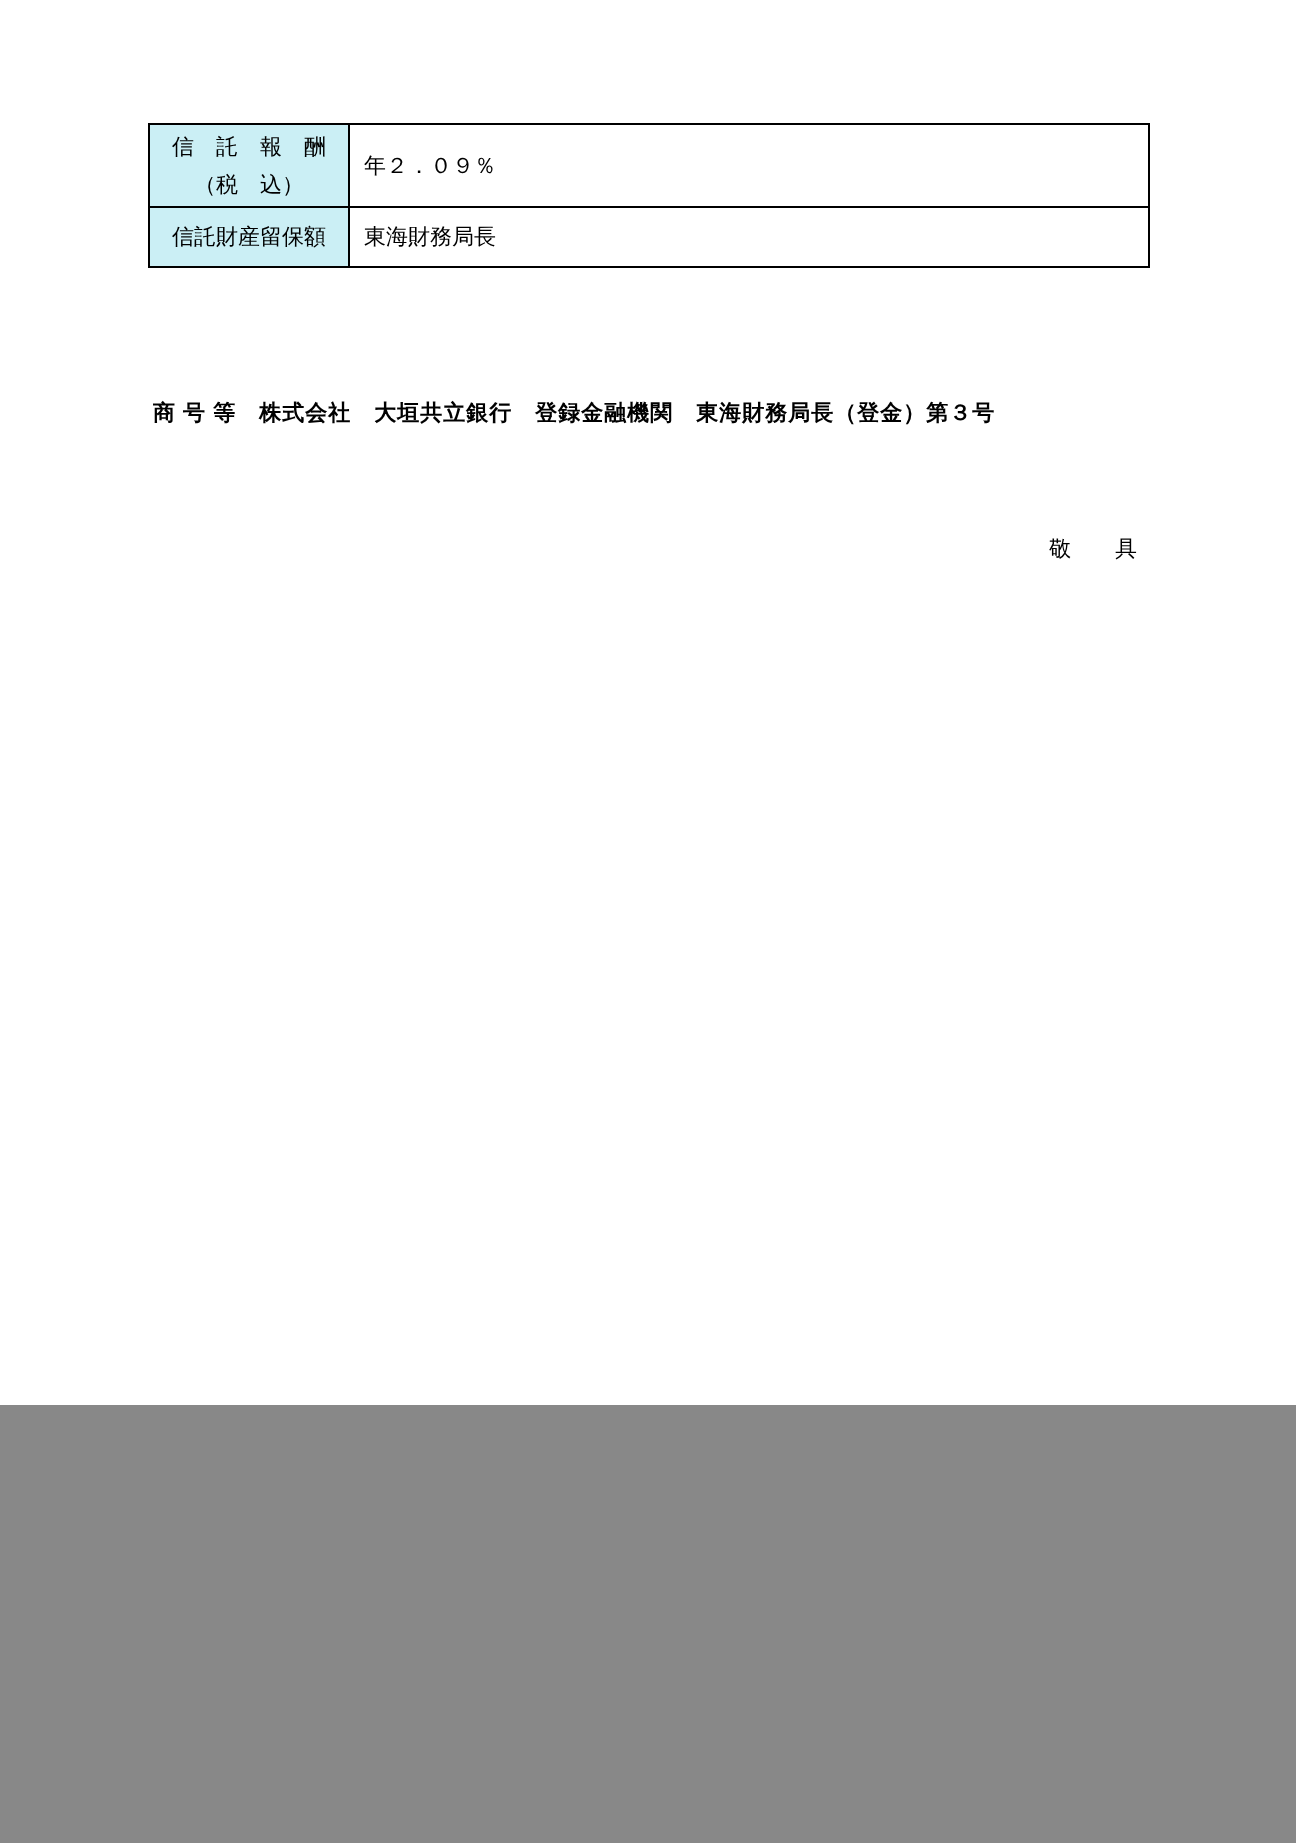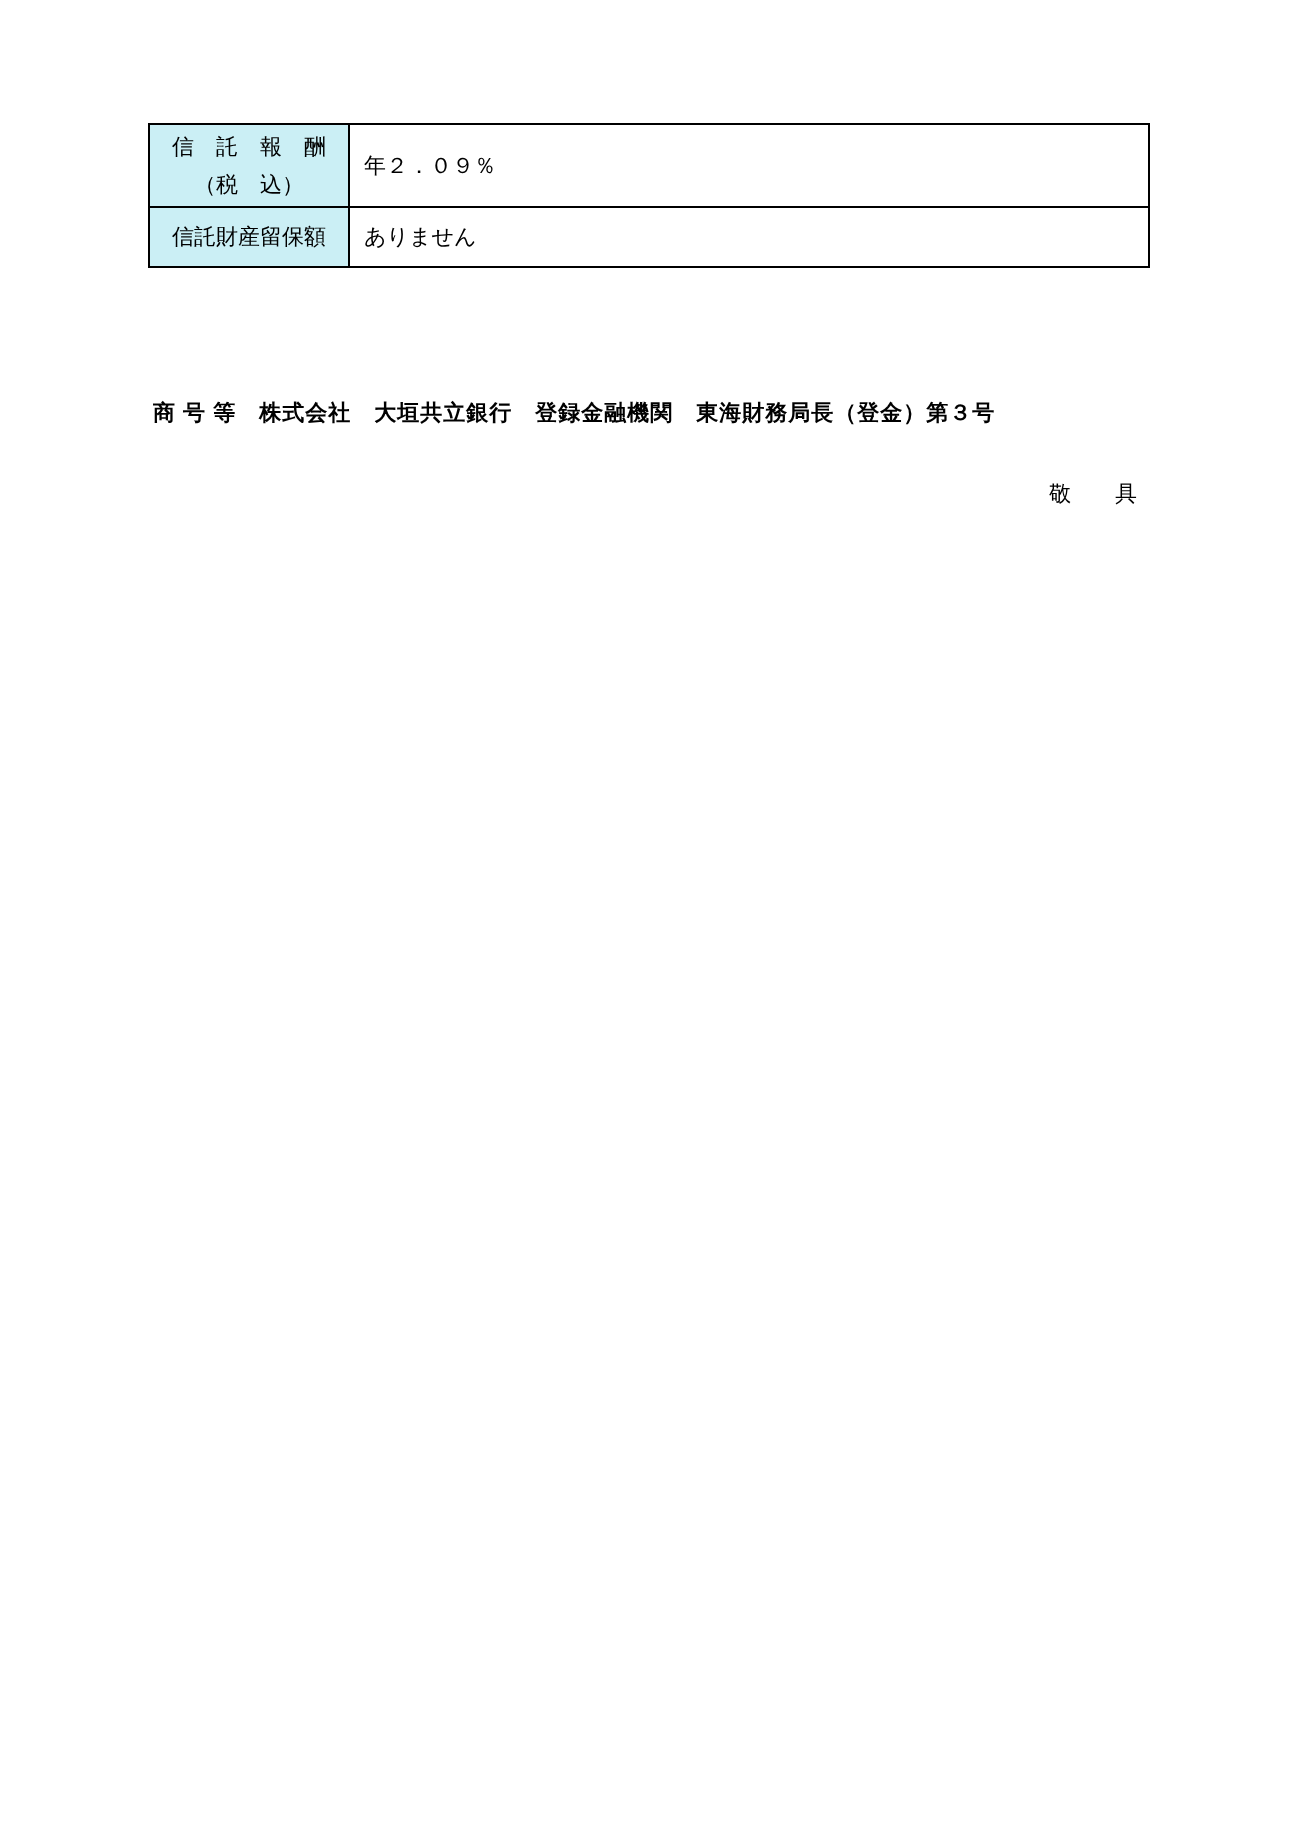--- a/index.html
+++ b/index.html
@@ -6,21 +6,21 @@
     --page-bg:#ffffff;
     --header-bg:#cbeff5;
     --border-color:#000000;
     --text-color:#000000;
   }
   *{margin:0;padding:0;box-sizing:border-box;}
   html,body{background:#888;}
   .page{
     position:relative;
     width:1296px;
-    height:1843px;
+    height:1405px;
     margin:0 auto;
     background:var(--page-bg);
     font-family:"Liberation Sans", sans-serif;
     color:var(--text-color);
     overflow:hidden;
   }
   .info-table{
     position:absolute;
     left:148px;
     top:123px;
@@ -64,21 +64,21 @@
     font-weight:bold;
   }
   .footer-line{
     font-size:22px;
     line-height:40px;
     letter-spacing:1px;
     white-space:nowrap;
   }
   .closing{
     position:absolute;
-    top:474px;
+    top:529px;
     right:159px;
     font-size:22px;
     line-height:40px;
     white-space:nowrap;
   }
 </style>
 </head>
 <body>
 
 <div class="page">
@@ -96,21 +96,21 @@
         </td>
         <td class="value-cell">
           <div class="value-line">年２．０９％</div>
         </td>
       </tr>
       <tr class="row-retention">
         <td class="label-cell">
           <div class="label-line">信託財産留保額</div>
         </td>
         <td class="value-cell">
-          <div class="value-line">ありません</div>
+          <div class="value-line">東海財務局長</div>
         </td>
       </tr>
     </tbody>
   </table>
 
   <div class="footer-block">
     <div class="footer-line">商 号 等　株式会社　大垣共立銀行　登録金融機関　東海財務局長（登金）第３号</div>
   </div>
 
   <div class="closing">敬　　具</div>

